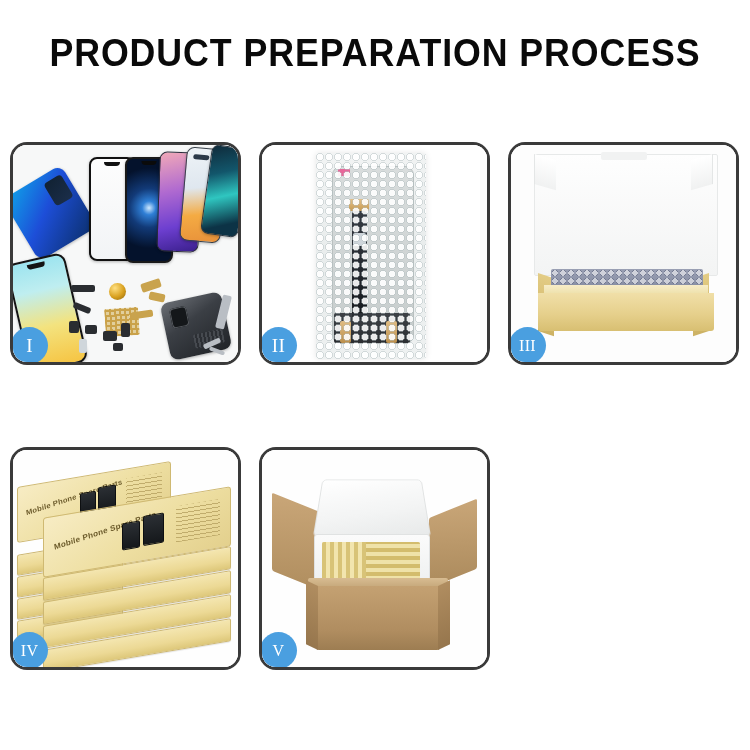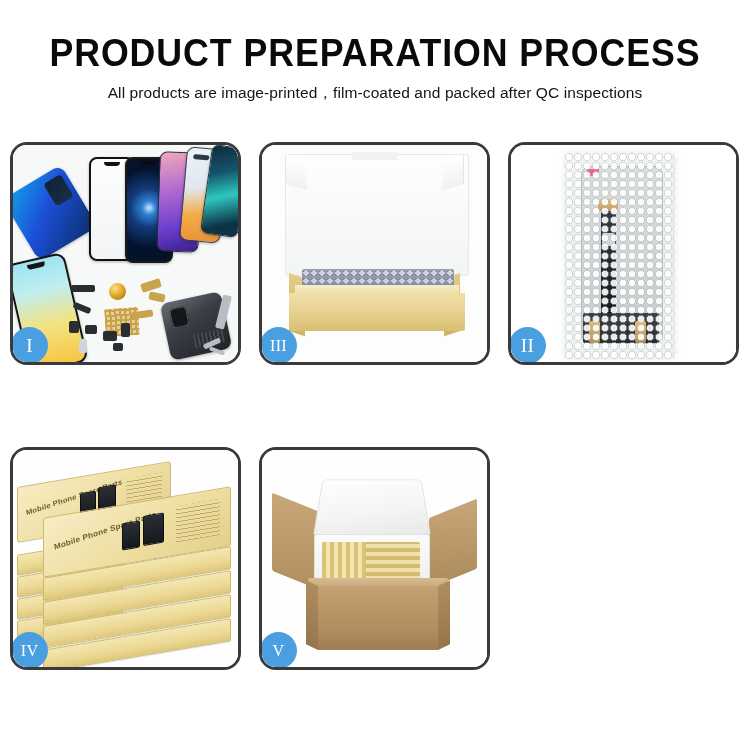--- a/index.html
+++ b/index.html
@@ -425,21 +425,20 @@
     background: rgba(235,240,243,.55);
     transform: skewY(-11deg);
     border-radius:1px;
   }
 </style>
 </head>
 <body>
 
 <div id="header">
   <div id="main-title">PRODUCT PREPARATION PROCESS</div>
-  <div id="sub-title">All products are image-printed，film-coated and packed after QC inspections</div>
 </div>
 
 <div id="panel-grid">
 
   <div class="panel">
     <div class="panel-photo">
       <div class="pi-bg"></div>
       <div class="phone-slab p1-a"></div>
       <div class="phone-slab p1-b"></div>
       <div class="phone-slab p1-c"></div>
@@ -463,48 +462,48 @@
       <div class="p1-part" style="left:100px;top:198px;width:10px;height:8px;"></div>
       <div class="p1-tool" style="left:206px;top:150px;width:9px;height:34px;transform:rotate(14deg);"></div>
       <div class="p1-tool" style="left:190px;top:196px;width:18px;height:5px;transform:rotate(-24deg);"></div>
       <div class="p1-tool" style="left:196px;top:204px;width:16px;height:4px;transform:rotate(20deg);"></div>
       <div class="badge">I</div>
     </div>
   </div>
 
   <div class="panel">
     <div class="panel-photo">
-      <div class="p3-bg"></div>
-      <div class="p3-lid-back"></div>
-      <div class="p3-lid-tab"></div>
-      <div class="p3-lid-flapL"></div>
-      <div class="p3-lid-flapR"></div>
-      <div class="p3-box-side-l"></div>
-      <div class="p3-box-side-r"></div>
-      <div class="p3-wrap"></div>
-      <div class="p3-box-top"></div>
-      <div class="p3-box-front"></div>
-      <div class="badge small">III</div>
-    </div>
-  </div>
-
-  <div class="panel">
-    <div class="panel-photo">
       <div class="p2-bg"></div>
       <div class="p2-bag">
         <div class="p2-screen"></div>
         <div class="p2-label"></div>
         <div class="p2-ic"></div>
         <div class="p2-flex"></div>
         <div class="p2-bottom"></div>
         <div class="p2-conn-l"></div>
         <div class="p2-conn-r"></div>
         <div class="p2-bubbles"></div>
       </div>
       <div class="badge">II</div>
+    </div>
+  </div>
+
+  <div class="panel">
+    <div class="panel-photo">
+      <div class="p3-bg"></div>
+      <div class="p3-lid-back"></div>
+      <div class="p3-lid-tab"></div>
+      <div class="p3-lid-flapL"></div>
+      <div class="p3-lid-flapR"></div>
+      <div class="p3-box-side-l"></div>
+      <div class="p3-box-side-r"></div>
+      <div class="p3-wrap"></div>
+      <div class="p3-box-top"></div>
+      <div class="p3-box-front"></div>
+      <div class="badge small">III</div>
     </div>
   </div>
 
   <div class="panel">
     <div class="panel-photo">
       <div class="p4-bg"></div>
 
       <div class="stack-box" style="left:4px;top:96px;width:104px;height:19px;transform:skewY(-9.5deg);"></div>
       <div class="stack-box" style="left:4px;top:118px;width:104px;height:19px;transform:skewY(-9.5deg);"></div>
       <div class="stack-box" style="left:4px;top:140px;width:104px;height:19px;transform:skewY(-9.5deg);"></div>

